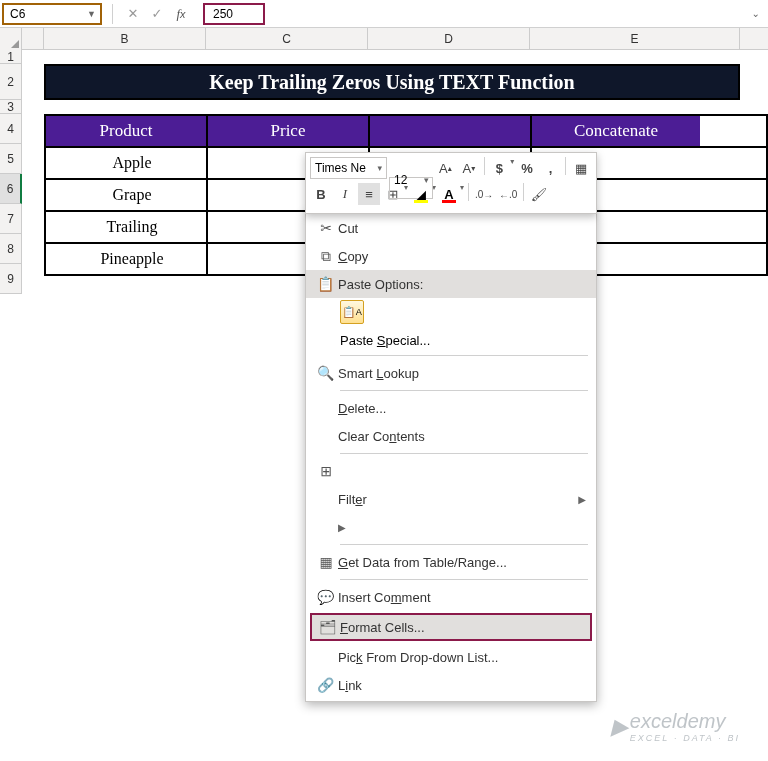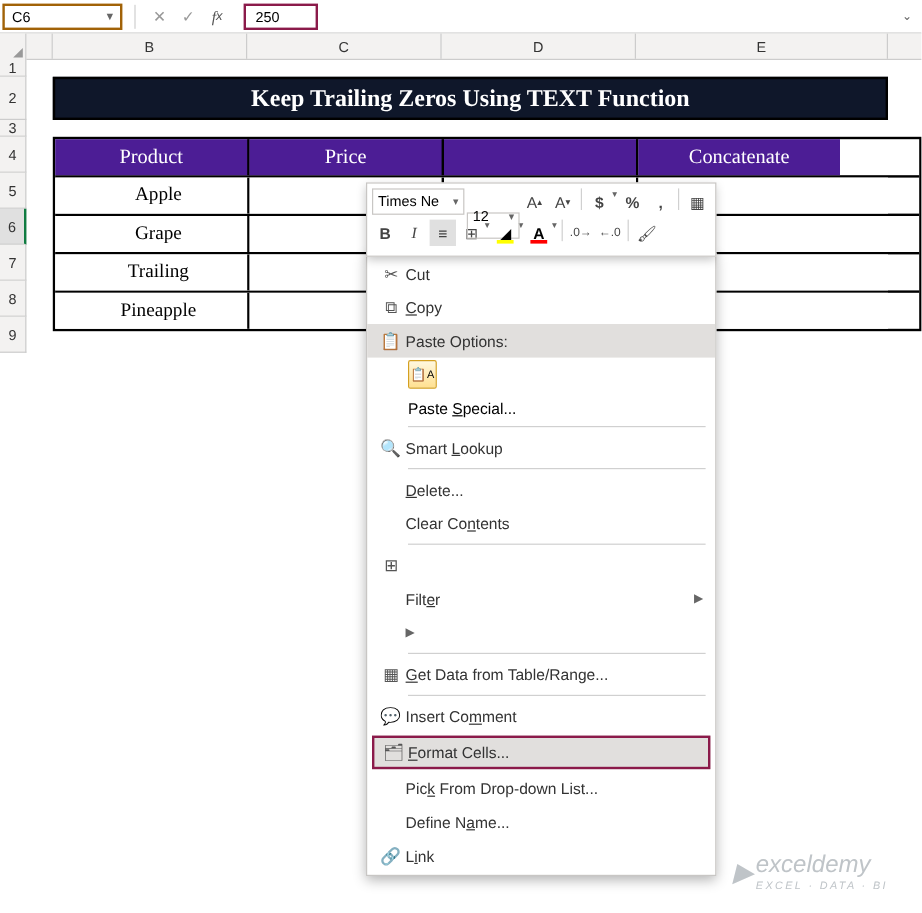--- a/index.html
+++ b/index.html
@@ -263,24 +263,20 @@
   </div>
   <div class="cm-item highlight">
     <span class="cm-icon">🗂</span>
     <span class="cm-label"><u>F</u>ormat Cells...</span>
   </div>
   <div class="cm-item">
     <span class="cm-icon"></span>
       <span class="cm-label">Pic<u>k</u> From Drop-down List...</span>
   </div>
   <div class="cm-item">
-    <span class="cm-icon"></span>
-      <span class="cm-label">Define N<u>a</u>me...</span>
-  </div>
-  <div class="cm-item">
     <span class="cm-icon">🔗</span>
     <span class="cm-label">L<u>i</u>nk</span>
   </div>
 </div>
 
 <div class="watermark">
   <span style="font-size:22px">▶</span>
   <div>
     <div style="font-weight:300">exceldemy</div>
     <div class="sub">EXCEL · DATA · BI</div>

